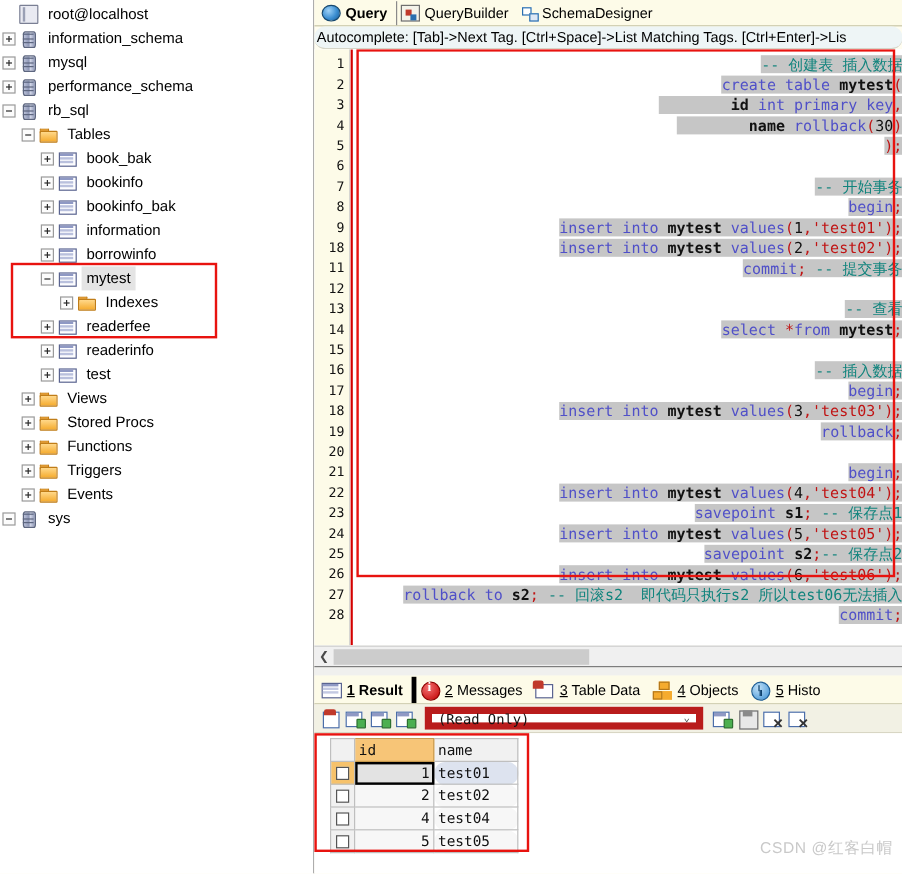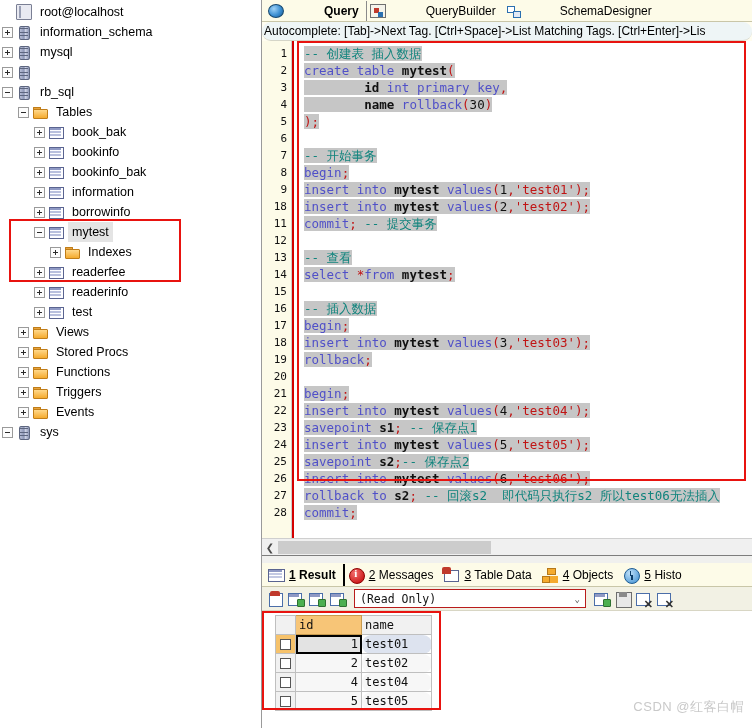--- a/index.html
+++ b/index.html
@@ -104,21 +104,21 @@
 
   
   #tabstrip {
     height:22px; flex:0 0 22px;
     background:#fdfbe8;
     display:flex; align-items:center;
     border-bottom:1px solid #c9c6a8;
     padding-left:3px;
   }
   .ttab { display:flex; align-items:center; height:20px; padding:0 7px 0 2px; white-space:nowrap; }
-  .ttab .tlabel { font-size:12px; color:#000; padding-left:3px;margin-left:36px; }
+  .ttab .tlabel { font-size:12px; color:#000; padding-left:3px; }
   .ttab.active .tlabel { font-weight:bold; }
   .ttab.active { border-right:1px solid #8a8a8a; }
   .ticon { width:16px; height:16px; position:relative; flex:0 0 16px; }
   .ticon-globe {
     background:radial-gradient(circle at 35% 32%, #9fd2f7 0%, #3b8ed1 55%, #19568f 100%);
     border-radius:50%; border:1px solid #16486f;
     width:14px;height:14px;margin:1px;
   }
   .ticon-qb { background:#f4f3ea; border:1px solid #6f6f6f; width:14px;height:14px;margin:1px; }
   .ticon-qb::before{content:"";position:absolute;left:3px;top:3px;width:5px;height:5px;background:#c0392b;}
@@ -144,21 +144,21 @@
     border-right:1px solid #cdcdcd;
     font-family:"DejaVu Sans Mono", monospace; font-size:11px;
     color:#111; text-align:right; padding-top:4px;
   }
   #gutter div { height:17px; line-height:17px; padding-right:4px; }
   #codearea {
     flex:1 1 auto; position:relative; background:#ffffff;
     font-family:"DejaVu Sans Mono", monospace; font-size:12.5px;
     padding-top:4px; overflow:hidden;
   }
-  #codearea .cline { height:17px; line-height:17px; white-space:pre; padding-left:12px; }
+  #codearea .cline { height:17px; line-height:17px; white-space:pre; padding-left:12px;text-align:right; }
   #codearea .seg { background:#c6c6c6; }
   .k { color:#5050c8; }      
   .id { color:#111; font-weight:bold; }
   .str { color:#c01414; }
   .num { color:#111; }
   .cm { color:#11847d; }     
   .pn { color:#c01414; }     
   .caretbar {
     position:absolute; left:0; top:0; width:2px; height:100%;
     background:#d40000;
@@ -185,21 +185,21 @@
 
   
   #btab {
     flex:0 0 24px; height:24px; background:#fdfbe8;
     display:flex; align-items:center; border-bottom:1px solid #c9c6a8;
     padding-left:3px; overflow:hidden;
   }
   .btab { display:flex; align-items:center; height:22px; padding:0 7px 0 2px; white-space:nowrap; }
   .btab .blabel { font-size:12px; color:#000; padding-left:4px; }
   .btab.active .blabel { font-weight:bold; }
-  .btab.active { border-right:2px solid #000000; }
+  .btab.active { border-right:4px solid #000000; }
   .blabel u { text-decoration:underline; }
   .bicon { width:18px; height:18px; position:relative; flex:0 0 18px; }
   .bicon-grid::before{content:"";position:absolute;left:1px;top:3px;width:15px;height:11px;background:#fff;border:1px solid #5a6490;}
   .bicon-grid::after{content:"";position:absolute;left:2px;top:4px;width:13px;height:2px;background:#8f99c4;box-shadow:0 3px 0 #c3c9e2,0 6px 0 #c3c9e2, 5px 0 0 -1px #5a6490;}
   .bicon-info{border-radius:50%;}
   .bicon-info::before{content:"";position:absolute;left:2px;top:2px;width:14px;height:14px;border-radius:50%;background:radial-gradient(circle at 35% 30%,#f37070,#c00000);border:1px solid #8d0000;}
   .bicon-info::after{content:"i";position:absolute;left:0;top:1px;width:18px;text-align:center;color:#fff;font-weight:bold;font-size:11px;font-family:"Liberation Serif",serif;}
   .bicon-td::before{content:"";position:absolute;left:2px;top:4px;width:13px;height:10px;background:#fff;border:1px solid #5a6490;}
   .bicon-td::after{content:"";position:absolute;left:0px;top:1px;width:9px;height:7px;background:#c0392b;border-radius:2px 2px 0 0;}
   .bicon-obj::before{content:"";position:absolute;left:6px;top:2px;width:7px;height:5px;background:#f5ab2e;border:1px solid #b5781a;}
@@ -218,21 +218,21 @@
   .tbtn-export::after{content:"";position:absolute;left:4px;top:1px;width:10px;height:5px;background:#c0392b;border-radius:2px 2px 0 0;}
   .tbtn-g1::before{content:"";position:absolute;left:1px;top:3px;width:12px;height:11px;background:#fff;border:1px solid #4b6ea9;}
   .tbtn-g1::after{content:"";position:absolute;left:2px;top:4px;width:10px;height:3px;background:#8f99c4;}
   .tbtn-g1 .pl{position:absolute;right:0px;bottom:1px;width:8px;height:8px;background:#4caf50;border:1px solid #2e7031;border-radius:1px;}
   .tbtn-save::before{content:"";position:absolute;left:2px;top:2px;width:14px;height:14px;background:#e8e8e8;border:1px solid #6d6d6d;}
   .tbtn-save::after{content:"";position:absolute;left:5px;top:2px;width:8px;height:5px;background:#8a8a8a;}
   .tbtn-del::before{content:"";position:absolute;left:1px;top:3px;width:12px;height:11px;background:#fff;border:1px solid #4b6ea9;}
   .tbtn-del .x{position:absolute;right:0;bottom:0;color:#333;font-size:11px;font-weight:bold;line-height:8px;}
   #readonly-select {
     flex:0 0 232px; width:232px; height:19px;
-    background:#ffffff; border:1px solid #b91c1c;
+    background:#ffffff; border:6px solid #b91c1c;
     display:flex; align-items:center; justify-content:space-between;
     font-family:"DejaVu Sans Mono", monospace; font-size:11.5px; color:#111;
     padding:0 2px 0 5px; margin:0 4px;
   }
   #readonly-select .chev { color:#444; font-size:9px; padding-right:3px; }
 
   
   #resultarea { flex:1 1 auto; background:#ffffff; position:relative; padding-top:4px; }
   #grid {
     border-collapse:collapse; margin-left:13px;
@@ -288,20 +288,21 @@
         <div class="tree-row">
           <div class="spacer" style="width: 2px;"></div>
           <div class="expander plus"></div>
           <div class="ico ico-db"></div>
           <span class="lbl">mysql</span>
         </div>
         <div class="tree-row">
           <div class="spacer" style="width: 2px;"></div>
           <div class="expander plus"></div>
           <div class="ico ico-db"></div>
+          <span class="lbl">performance_schema</span>
         </div>
         <div class="tree-row">
           <div class="spacer" style="width: 2px;"></div>
           <div class="expander "></div>
           <div class="ico ico-db"></div>
           <span class="lbl">rb_sql</span>
         </div>
         <div class="tree-row">
           <div class="spacer" style="width: 18px;"></div>
           <div class="expander "></div>

